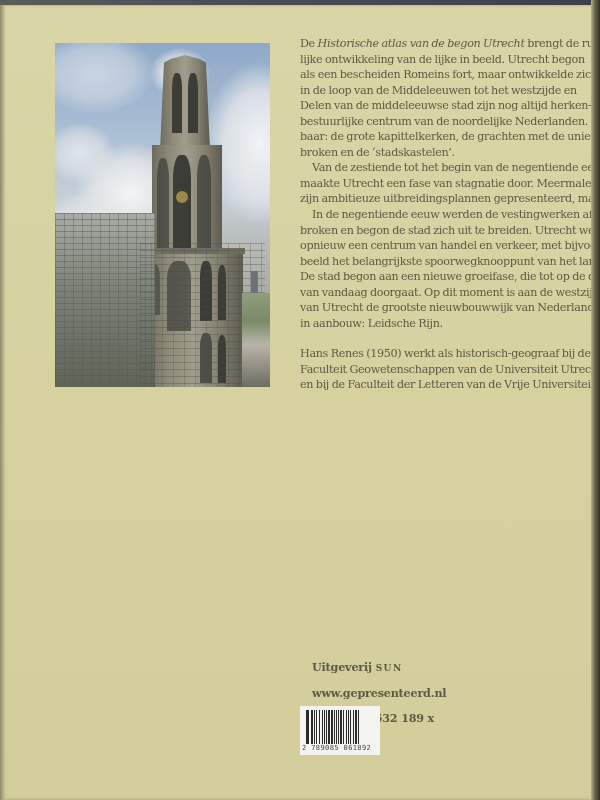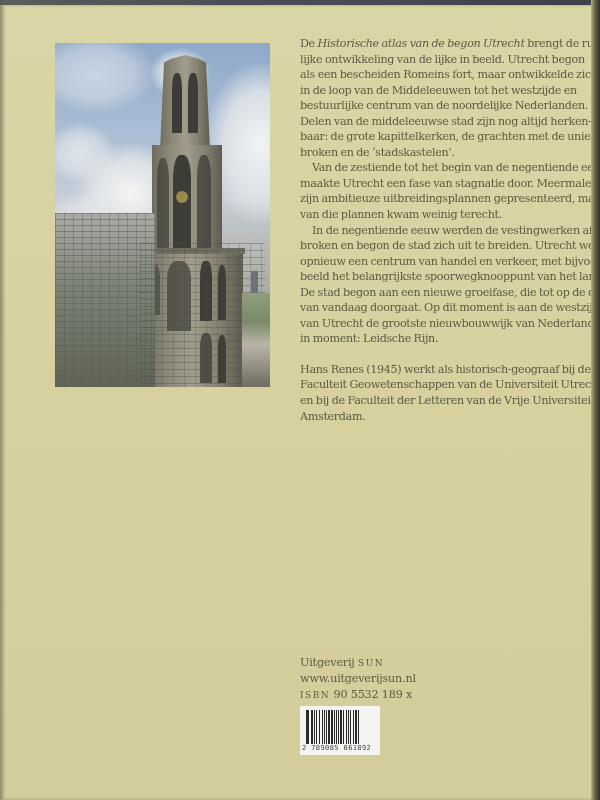--- a/index.html
+++ b/index.html
@@ -109,27 +109,28 @@
     .text-col p {
       margin: 0;
       white-space: nowrap;
     }
     .text-col .indent { padding-left: 12px; }
     .text-col em { font-style: italic; }
     .bio { margin-top: 15px !important; }
 
     .publisher {
       position: absolute;
-      left: 300px;
+      left: 312px;
       top: 650px;
       font-family: "DejaVu Serif", serif;
       font-size: 11.2px;
-      line-height: 16px;
+      line-height: 25px;
       color: #5d5b45;
       letter-spacing: -0.2px;
+      font-weight: bold;
     }
     .publisher div { white-space: nowrap; }
     .smallcaps { font-size: 9px; letter-spacing: 1.5px; }
 
     .barcode {
       position: absolute;
       left: 300px;
       top: 701px;
       width: 80px;
       height: 49px;
@@ -195,48 +196,46 @@
     <div class="mesh"></div>
     <div class="highrise"></div>
     <div class="city"></div>
   </div>
 
   <div class="text-col">
     <p><span>De </span><em>Historische atlas van de begon Utrecht</em><span> brengt de ruimte-</span></p>
     <p>lijke ontwikkeling van de lijke in beeld. Utrecht begon</p>
     <p>als een bescheiden Romeins fort, maar ontwikkelde zich</p>
     <p>in de loop van de Middeleeuwen tot het westzijde en</p>
+    <p>Delen van de middeleeuwse stad zijn nog altijd herken-</p>
     <p>bestuurlijke centrum van de noordelijke Nederlanden.</p>
-    <p>Delen van de middeleeuwse stad zijn nog altijd herken-</p>
     <p>baar: de grote kapittelkerken, de grachten met de unieke</p>
     <p>broken en de ‘stadskastelen’.</p>
 
     <p class="indent">Van de zestiende tot het begin van de negentiende eeuw</p>
     <p>maakte Utrecht een fase van stagnatie door. Meermalen</p>
     <p>zijn ambitieuze uitbreidingsplannen gepresenteerd, maar</p>
-    <p>van die plannen kwam weinig terecht.</p>
 
     <p class="indent">In de negentiende eeuw werden de vestingwerken afge-</p>
     <p>broken en begon de stad zich uit te breiden. Utrecht werd</p>
     <p>opnieuw een centrum van handel en verkeer, met bijvoor-</p>
     <p>beeld het belangrijkste spoorwegknooppunt van het land.</p>
     <p>De stad begon aan een nieuwe groeifase, die tot op de dag</p>
     <p>van vandaag doorgaat. Op dit moment is aan de westzijde</p>
     <p>van Utrecht de grootste nieuwbouwwijk van Nederland</p>
-    <p>in moment: Leidsche Rijn.</p>
-
-    <p class="bio">Hans Renes (1945) werkt als historisch-geograaf bij de</p>
+    <p>in aanbouw: Leidsche Rijn.</p>
+
+    <p class="bio">Hans Renes (1950) werkt als historisch-geograaf bij de</p>
     <p>Faculteit Geowetenschappen van de Universiteit Utrecht</p>
     <p>en bij de Faculteit der Letteren van de Vrije Universiteit</p>
-    <p>Amsterdam.</p>
   </div>
 
   <div class="publisher">
     <div><span>Uitgeverij </span><span class="smallcaps">SUN</span></div>
-    <div>www.uitgeverijsun.nl</div>
+    <div>www.gepresenteerd.nl</div>
     <div><span class="smallcaps">ISBN</span> <span>90 5532 189 x</span></div>
   </div>
 
   <div class="barcode">
     <div class="bars" id="bars">
         <span style="width: 1.6px; background: rgb(42, 42, 42);"></span>
         <span style="width: 0.8px; background: transparent;"></span>
         <span style="width: 0.8px; background: rgb(42, 42, 42);"></span>
         <span style="width: 1.6px; background: transparent;"></span>
         <span style="width: 2.4px; background: rgb(42, 42, 42);"></span>

